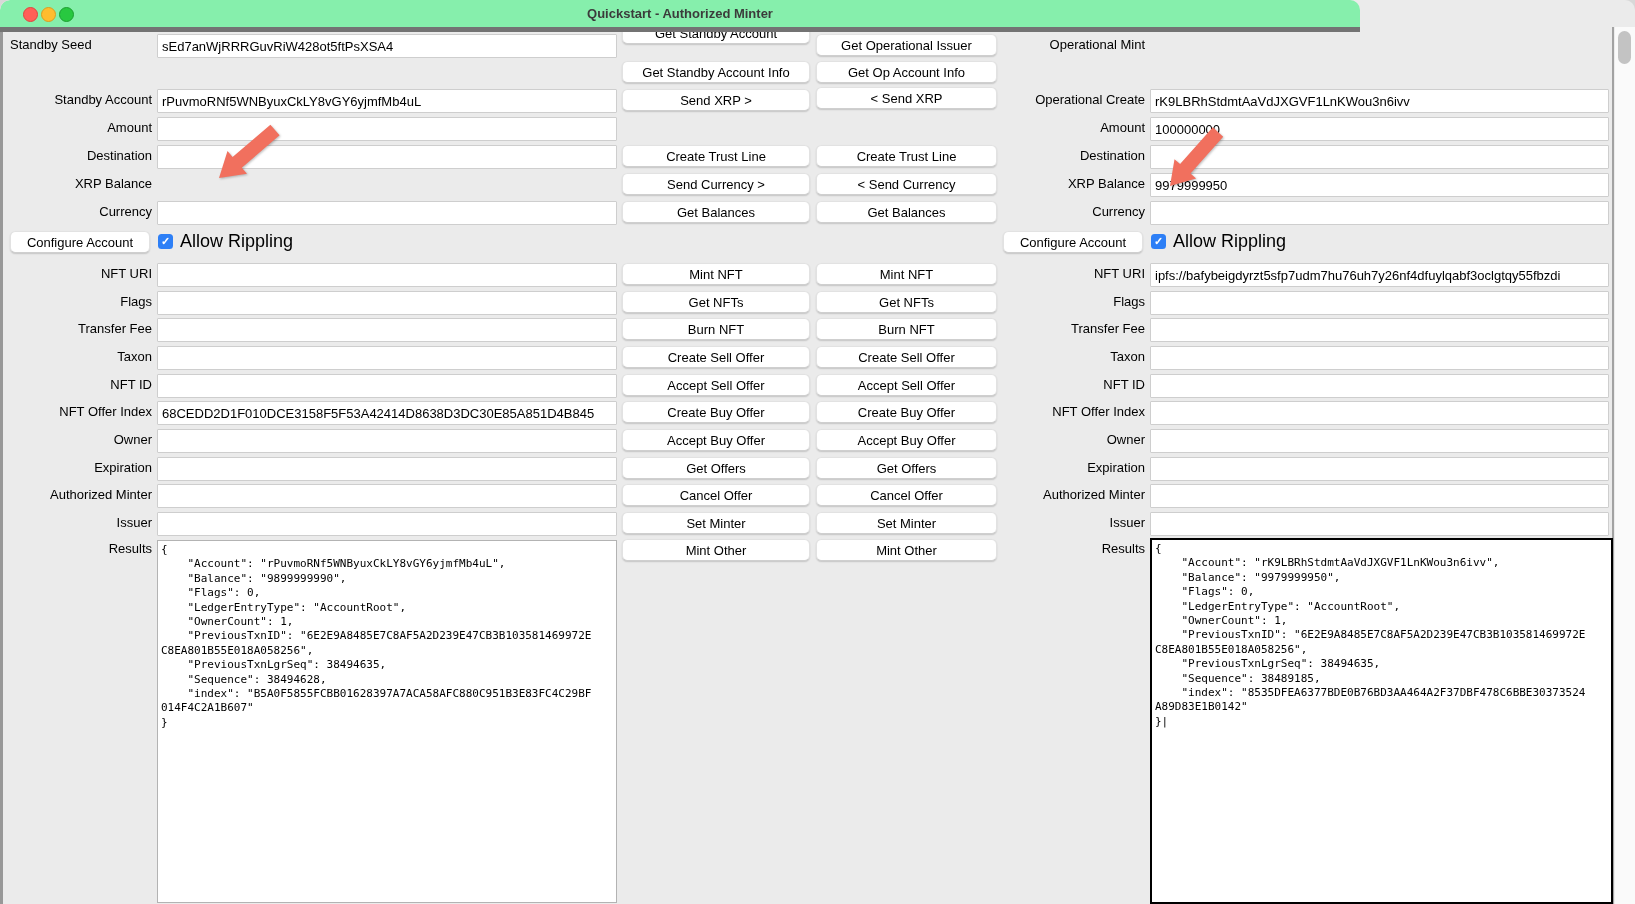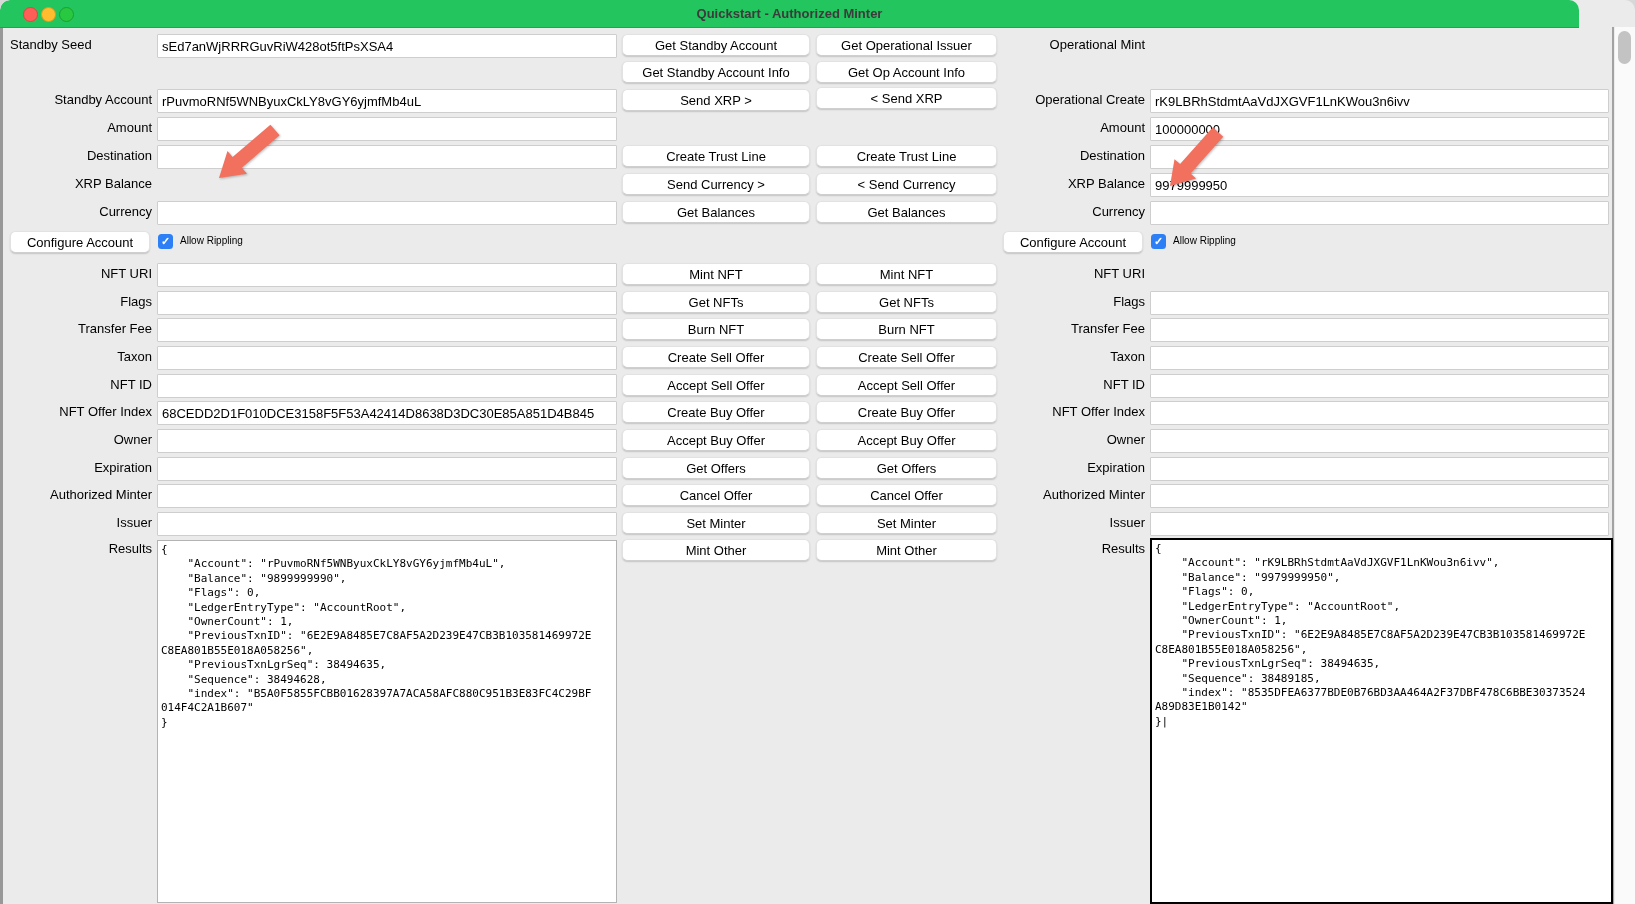--- a/index.html
+++ b/index.html
@@ -1,20 +1,20 @@
 <!DOCTYPE html>
 <html><head>
 <meta charset="utf-8">
 <style>
   html,body{margin:0;padding:0;background:#d8d8d8;}
   #screen{position:relative;width:1635px;height:904px;background:#ebebeb;overflow:hidden;
           font-family:"Liberation Sans",sans-serif;border-radius:10px 10px 0 0;}
   
-  #titlebar{position:absolute;left:0;top:0;width:1579px;height:27px;background:#22c55e;
-            border-bottom:1px solid #737373;border-radius:10px 10px 0 0;z-index:5;}
+  #titlebar{position:absolute;left:0;top:0;width:1360px;height:27px;background:#86efac;
+            border-bottom:5px solid #737373;border-radius:10px 10px 0 0;z-index:5;}
   .tlight{position:absolute;top:7px;width:13px;height:13px;border-radius:50%;}
   #tl-close{left:23px;background:#ff5f57;border:0.5px solid #e0443e;}
   #tl-min{left:41px;background:#febc2e;border:0.5px solid #d89c21;}
   #tl-zoom{left:59px;background:#28c840;border:0.5px solid #1d9f31;}
   #title{position:absolute;left:0;right:0;top:0;height:27px;line-height:27px;text-align:center;
          font-size:13px;font-weight:bold;color:#3b3b3b;}
   
   #edge-left{position:absolute;left:0;top:27px;width:3px;height:877px;background:#989898;}
   #edge-right{position:absolute;left:1612px;top:27px;width:2px;height:877px;background:#a2a2a2;}
   #scroll-gutter{position:absolute;left:1614px;top:27px;width:21px;height:877px;background:#fafafa;
@@ -31,21 +31,21 @@
   .finput.rcol{left:1150px;width:459px;}
   .abtn{position:absolute;height:22px;box-sizing:border-box;background:#fff;border:1px solid #e2e2e2;
         border-bottom-color:#cfcfcf;border-radius:5.5px;box-shadow:0 1px 1.5px rgba(0,0,0,.16);
         font-family:"Liberation Sans",sans-serif;font-size:13px;color:#000;text-align:center;line-height:19px;padding:0;}
   .abtn.c1{left:622px;width:188px;}
   .abtn.c2{left:816px;width:181px;}
   .abtn.cfgl{left:10px;width:140px;}
   .abtn.cfgr{left:1003px;width:140px;}
   .checkbox{position:absolute;width:15px;height:15px;border-radius:3.5px;background:#2d7ff6;
             color:#fff;font-size:11px;line-height:15px;text-align:center;font-weight:bold;}
-  .cklabel{position:absolute;height:21px;line-height:20px;font-size:10px;color:#000;}
+  .cklabel{position:absolute;height:21px;line-height:20px;font-size:18px;color:#000;}
   .results{position:absolute;box-sizing:border-box;background:#fff;color:#000;margin:0;
            font-family:"DejaVu Sans Mono",monospace;font-size:11px;line-height:14.4px;
            white-space:pre-wrap;word-break:break-all;resize:none;overflow:hidden;outline:none;padding:2px 3px;}
   #results-standby{left:157px;top:540px;width:460px;height:363px;border:1px solid #b3b3b3;}
   #results-operational{left:1150px;top:538px;width:463px;height:366px;border:2px solid #000;}
   .arrow-svg{position:absolute;filter:drop-shadow(1px 1px 1px rgba(0,0,0,.25));}
 </style>
 </head>
 <body>
 
@@ -108,21 +108,21 @@
     "LedgerEntryType": "AccountRoot",
     "OwnerCount": 1,
     "PreviousTxnID": "6E2E9A8485E7C8AF5A2D239E47CB3B103581469972E
 C8EA801B55E018A058256",
     "PreviousTxnLgrSeq": 38494635,
     "Sequence": 38494628,
     "index": "B5A0F5855FCBB01628397A7ACA58AFC880C951B3E83FC4C29BF
 014F4C2A1B607"
 }</textarea>
 
-  <button class="abtn c1" style="top:34px">Get Standby Account</button>
+  <button class="abtn c1" style="top:22px">Get Standby Account</button>
   <button class="abtn c1" style="top:61px">Get Standby Account Info</button>
   <button class="abtn c1" style="top:89px">Send XRP &gt;</button>
   <button class="abtn c1" style="top:145px">Create Trust Line</button>
   <button class="abtn c1" style="top:173px">Send Currency &gt;</button>
   <button class="abtn c1" style="top:201px">Get Balances</button>
   <button class="abtn c1" style="top:263px">Mint NFT</button>
   <button class="abtn c1" style="top:291px">Get NFTs</button>
   <button class="abtn c1" style="top:318px">Burn NFT</button>
   <button class="abtn c1" style="top:346px">Create Sell Offer</button>
   <button class="abtn c1" style="top:374px">Accept Sell Offer</button>
@@ -161,20 +161,21 @@
   <label class="flabel rright" style="top:173px">XRP Balance</label>
   <input class="finput rcol" style="top: 173px;" value="9979999950">
   <label class="flabel rright" style="top:201px">Currency</label>
   <input class="finput rcol" style="top: 201px;" value="">
 
   <button class="abtn cfgr" style="top:231px">Configure Account</button>
   <div class="checkbox" style="left:1151px;top:234px">✓</div>
   <span class="cklabel" style="left:1173px;top:231px">Allow Rippling</span>
 
   <label class="flabel rright" style="top:263px">NFT URI</label>
+  <input class="finput rcol" style="top: 263px;" value="ipfs://bafybeigdyrzt5sfp7udm7hu76uh7y26nf4dfuylqabf3oclgtqy55fbzdi">
   <label class="flabel rright" style="top:291px">Flags</label>
   <input class="finput rcol" style="top: 291px;" value="">
   <label class="flabel rright" style="top:318px">Transfer Fee</label>
   <input class="finput rcol" style="top: 318px;" value="">
   <label class="flabel rright" style="top:346px">Taxon</label>
   <input class="finput rcol" style="top: 346px;" value="">
   <label class="flabel rright" style="top:374px">NFT ID</label>
   <input class="finput rcol" style="top: 374px;" value="">
   <label class="flabel rright" style="top:401px">NFT Offer Index</label>
   <input class="finput rcol" style="top: 401px;" value="">

